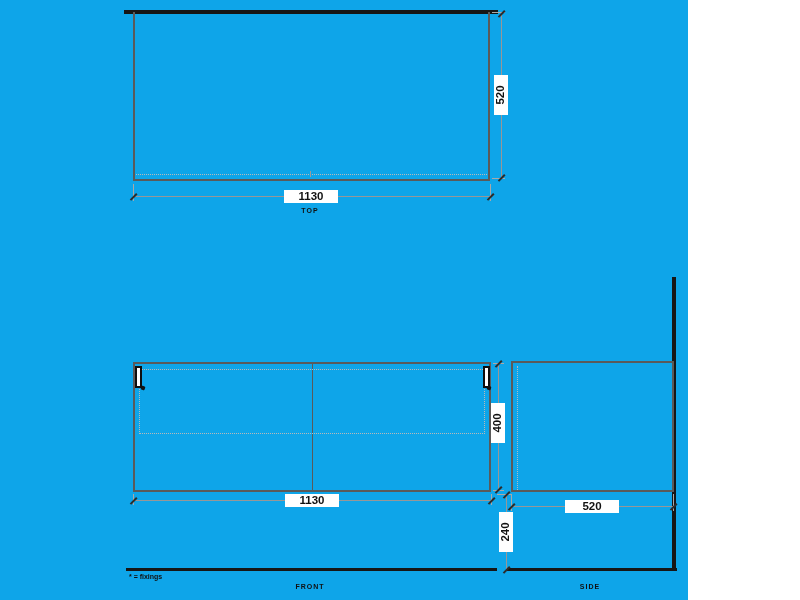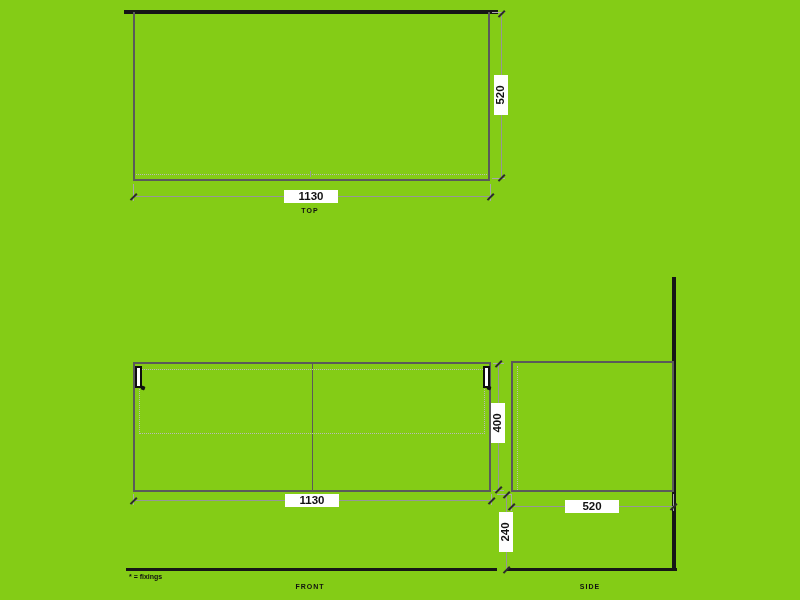--- a/index.html
+++ b/index.html
@@ -1,16 +1,16 @@
 <!DOCTYPE html>
 <html><head>
 <meta charset="utf-8">
 <style>
   html,body{margin:0;padding:0;background:#fff;}
-  #canvas{position:relative;width:800px;height:600px;background:#84cc16;overflow:hidden;
+  #canvas{position:relative;width:688px;height:600px;background:#0ea5e9;overflow:hidden;
           font-family:"Liberation Sans",sans-serif;}
   .abs{position:absolute;}
   
   .heavy{background:#161616;}
   
   .outline{border:2px solid #5a5a5a;box-sizing:border-box;background:transparent;}
   .no-top{border-top:none;}
   .solid-v{background:#5a5a5a;}
   
   .hid-h{border-top:1px dotted #b9b9b9;height:0;}

